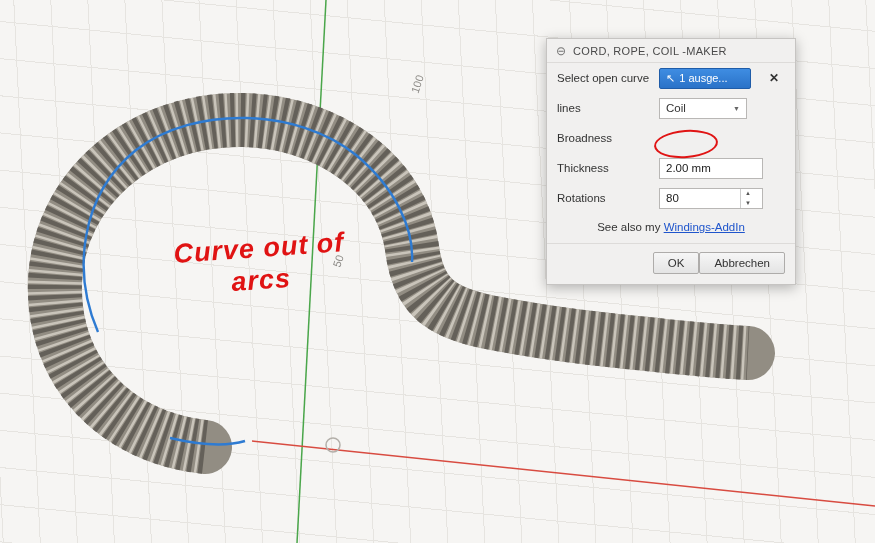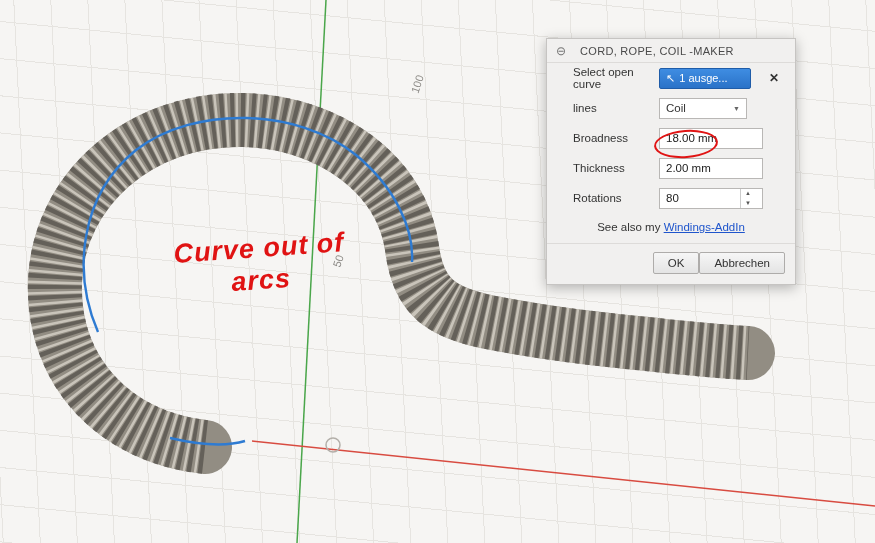--- a/index.html
+++ b/index.html
@@ -20,24 +20,24 @@
   .annotation { position:absolute; left:150px; top:232px; width:220px; text-align:center;
                 color:#e01313; font-size:27px; font-style:italic; font-weight:bold;
                 letter-spacing:1px; line-height:1.2; transform:rotate(-4deg); }
 
   
   .dialog { position:absolute; left:546px; top:38px; width:250px; background:rgba(241,240,239,0.98);
             border:1px solid #c6c4c2; box-shadow:0 3px 12px rgba(0,0,0,.28); font-size:11.5px; color:#333; }
   .dlg-titlebar { height:24px; display:flex; align-items:center; gap:7px; padding:0 9px;
                   border-bottom:1px solid #dddbd9; cursor:move; }
   .dlg-grip { color:#777; font-size:12px; line-height:1; }
-  .dlg-title { color:#4a4a4a; font-size:11px; letter-spacing:.3px;margin-left:7px; }
+  .dlg-title { color:#4a4a4a; font-size:11px; letter-spacing:.3px; }
   .dlg-note { padding:9px 10px 5px 10px; }
   .dlg-row { display:flex; align-items:center; height:30px; padding:0 10px; }
-  .dlg-row .lbl { flex:1;margin-left:16px; }
+  .dlg-row .lbl { flex:1; }
   .ctl-slot { width:104px; display:flex; align-items:center; }
   .gutter { width:22px; display:flex; justify-content:center; align-items:center; }
 
   .sel-btn { display:flex; align-items:center; gap:4px; width:92px; height:21px; padding:0 6px;
              background:linear-gradient(#3f8de2,#2a72c8); border:1px solid #1f5ca8; border-radius:2px;
              color:#fff; font-size:11px; cursor:pointer; }
   .sel-btn .cursor-ic { font-size:11px; }
   .clear-x { color:#333; font-weight:bold; font-size:12px; cursor:pointer; }
 
   .dropdown { width:88px; height:21px; background:#fff; border:1px solid #b9b7b5; display:flex;
@@ -134,23 +134,20 @@
         <span class="dropdown">
           <span>Coil</span>
           <span class="dd-arrow">▼</span>
         </span>
       </span>
       <span class="gutter"></span>
     </div>
 
     <div class="dlg-row">
       <span class="lbl">Broadness</span>
-      <span class="ctl-slot">
-        <input class="txt-input" value="18.00 mm" style="">
-      </span>
       <span class="gutter"></span>
     </div>
 
     <div class="dlg-row">
       <span class="lbl">Thickness</span>
       <span class="ctl-slot">
         <input class="txt-input" value="2.00 mm" style="">
       </span>
       <span class="gutter"></span>
     </div>

